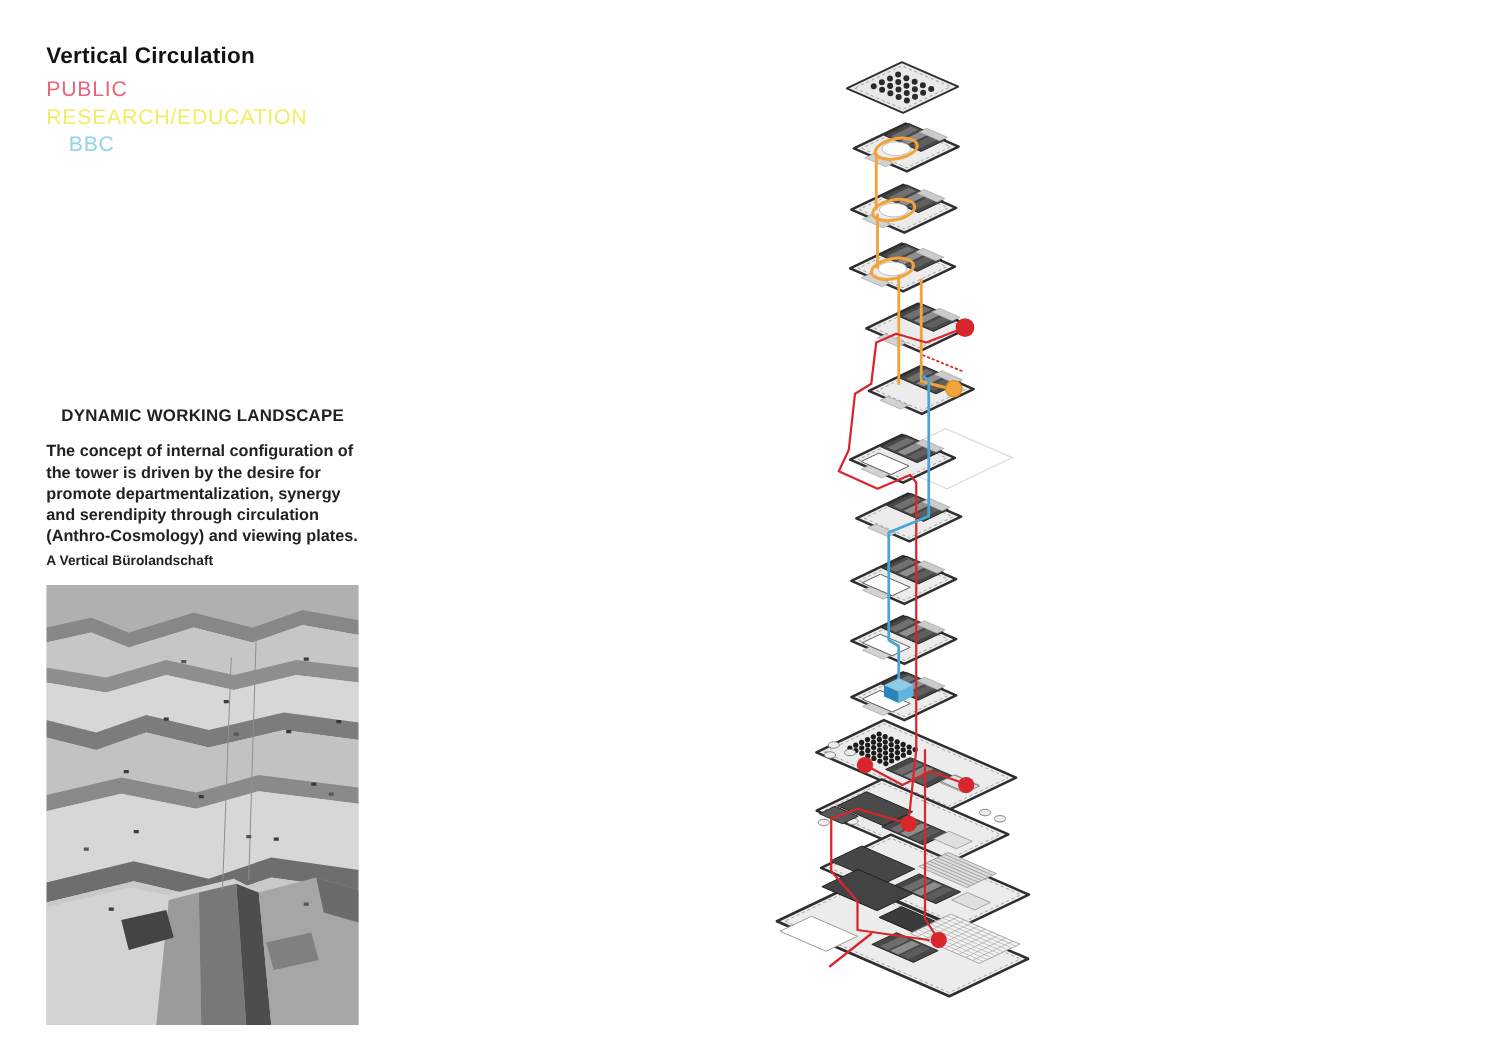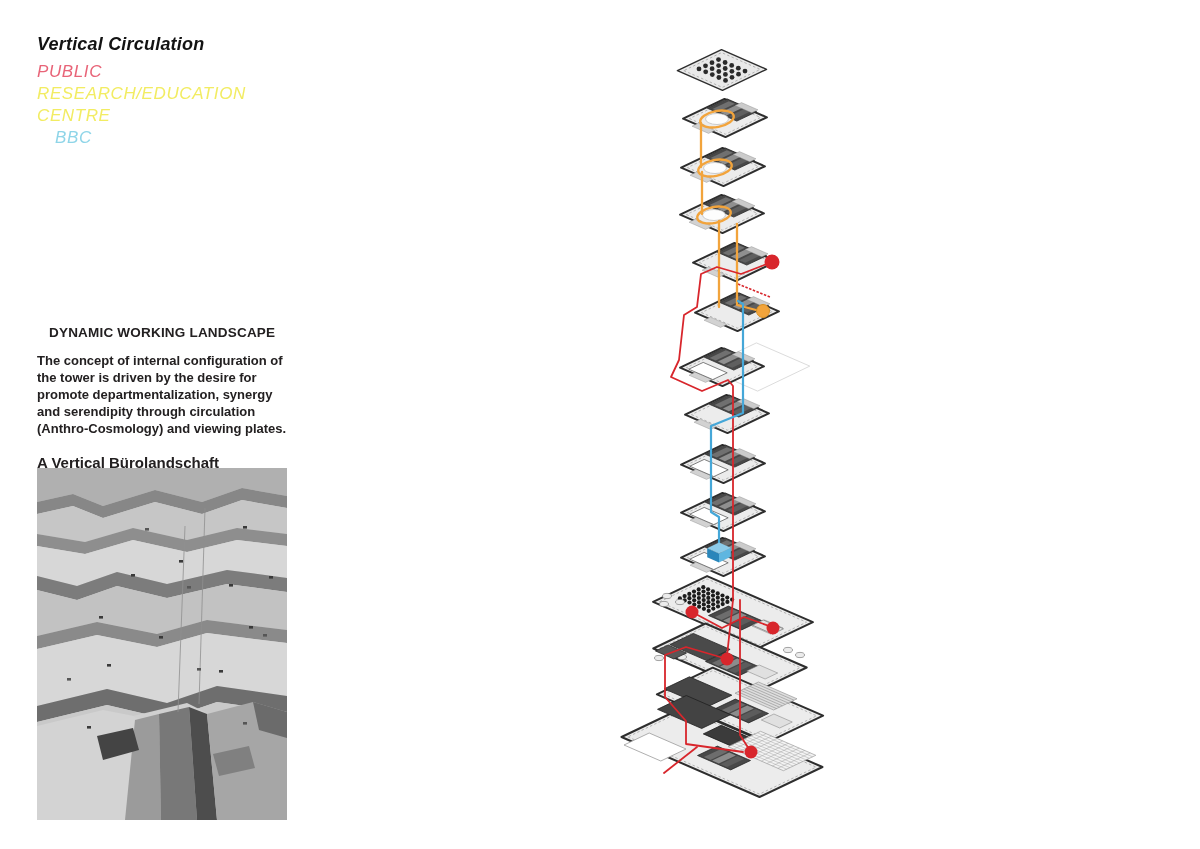--- a/index.html
+++ b/index.html
@@ -1,39 +1,38 @@
 <!DOCTYPE html>
 <html><head>
 <meta charset="utf-8">
 <style>
   html,body{margin:0;padding:0;background:#ffffff;}
   .page{position:relative;width:1200px;height:849px;background:#ffffff;overflow:hidden;
         font-family:"Liberation Sans", sans-serif;color:#1d1b1c;}
-  .header-block{position:absolute;left:37px;top:34px;font-style:italic;}
+  .header-block{position:absolute;left:37px;top:34px;}
   .page-title{margin:0 0 6px 0;font-size:18px;font-weight:bold;letter-spacing:.2px;color:#131313;}
   .legend{list-style:none;margin:0;padding:0;}
   .legend li{font-size:17px;line-height:22px;font-weight:400;letter-spacing:.6px;}
   .description-block{position:absolute;left:37px;top:313px;width:272px;}
   .description-heading{margin:12px;font-size:13.5px;font-weight:bold;letter-spacing:.2px;color:#232021;}
   .description-body{font-size:13px;font-weight:bold;line-height:17px;color:#232021;}
-  .description-note{margin-top:17px;font-size:15px;font-weight:bold;color:#232021;}
+  .description-note{margin-top:6px;font-size:11px;font-weight:bold;color:#232021;}
   .quarry-photo{position:absolute;left:37px;top:468px;width:250px;height:352px;overflow:hidden;}
   .diagram-layer{position:absolute;left:0;top:0;width:1200px;height:849px;pointer-events:none;}
 </style>
 </head>
 <body>
 
 <div class="page">
 
   <div class="header-block">
     <h1 class="page-title">Vertical Circulation</h1>
     <ul class="legend">
       <li style="color: rgb(232, 100, 120);">PUBLIC</li>
       <li style="color: rgb(242, 236, 98);">RESEARCH/EDUCATION</li>
-      <li style="color: rgb(242, 236, 98);">CENTRE</li>
       <li style="color: rgb(143, 213, 232); margin-left: 18px;">BBC</li>
     </ul>
   </div>
 
   <div class="description-block">
     <h2 class="description-heading">DYNAMIC WORKING LANDSCAPE</h2>
     <div class="description-body">
         <div>The concept of internal configuration of</div>
         <div>the tower is driven by the desire for</div>
         <div>promote departmentalization, synergy</div>

